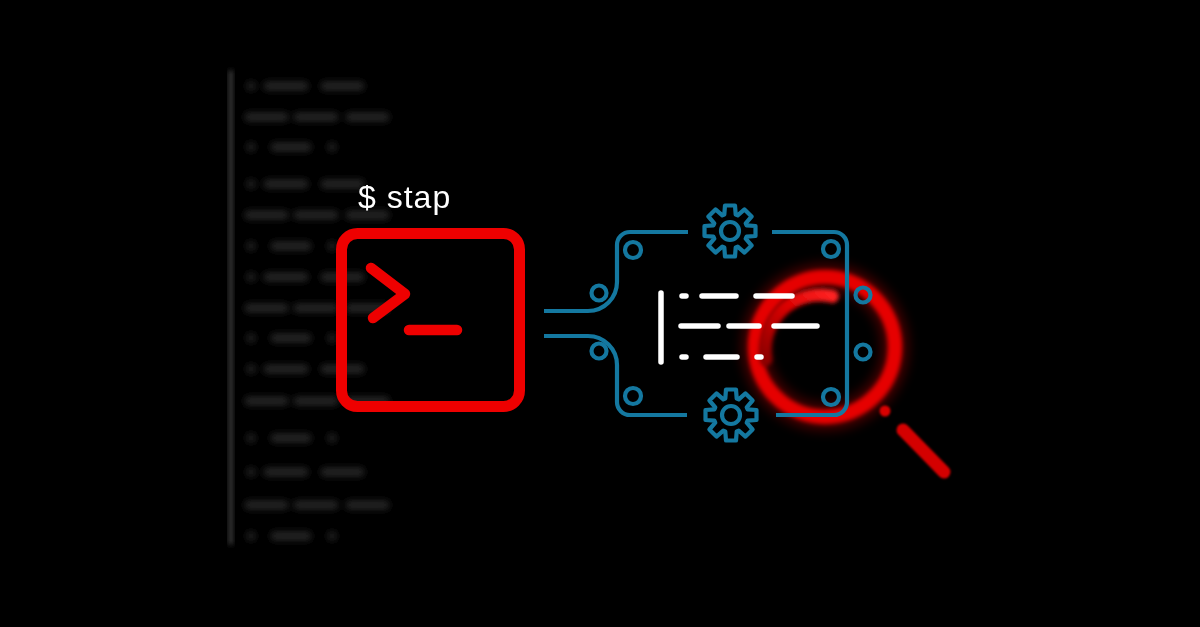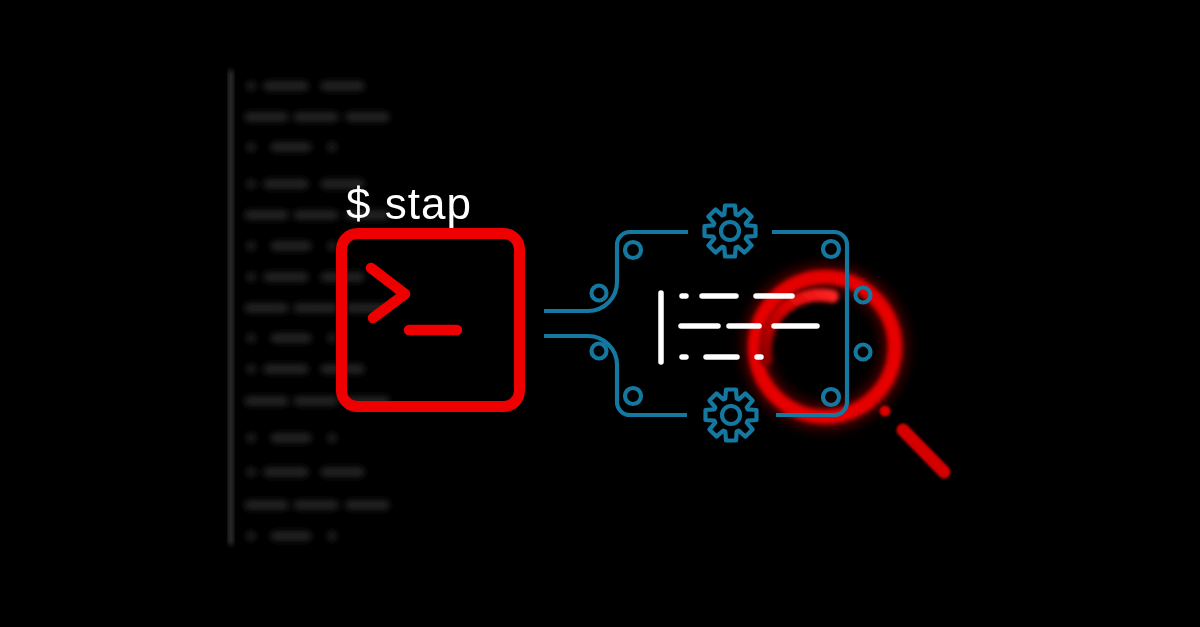--- a/index.html
+++ b/index.html
@@ -6,23 +6,23 @@
   .stage{
     position:relative;
     width:1200px;height:627px;
     background:var(--bg,#000);
     overflow:hidden;
     font-family:"Liberation Sans",sans-serif;
   }
   svg{position:absolute;left:0;top:0;}
   .cmd{
     position:absolute;
-    left:346px;top:179px;
+    left:358px;top:179px;
     color:var(--white,#fff);
-    font-size:44px;
+    font-size:32px;
     font-weight:400;
     letter-spacing:1px;
     white-space:pre;
   }
   
   .teal{stroke:var(--teal,#1478a0);fill:none;}
   .white-stroke{stroke:var(--white,#fff);fill:none;stroke-linecap:round;}
   .red{stroke:var(--red,#ee0000);fill:none;}
 </style>
 </head>

